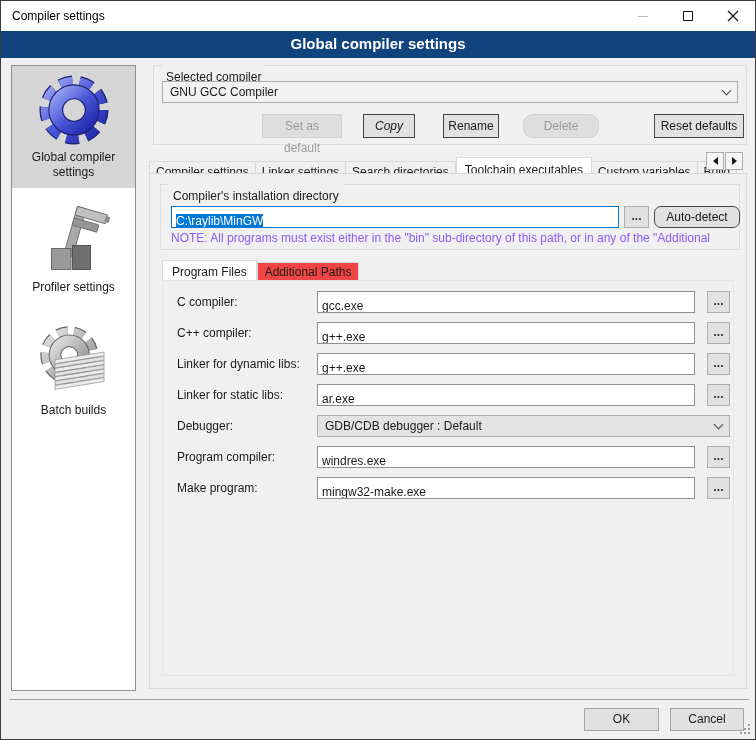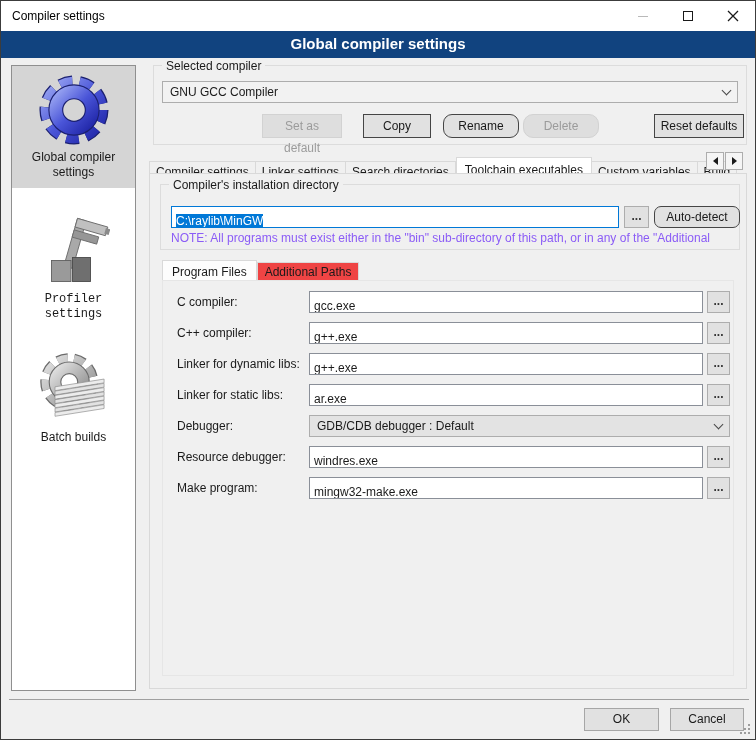--- a/index.html
+++ b/index.html
@@ -21,38 +21,38 @@
   
   .banner{position:absolute;left:0;top:30px;right:0;height:27px;background:#11437f;
     color:#fff;font-weight:bold;font-size:15px;text-align:center;line-height:26px;}
   
   .sidebar{position:absolute;left:10px;top:64px;width:125px;height:626px;background:#fff;
     border:1px solid #8f8f8f;overflow:hidden;}
   .sb-item{width:100%;text-align:center;padding:6px 2px 8px 2px;}
   .sb-item.selected{background:#d5d5d5;}
   .sb-item .sb-label{display:block;margin-top:2px;line-height:15px;}
   .sb-item svg{display:block;margin:0 auto;}
-  .sb-item.item2{padding-top:28px;font-family:Liberation Mono, monospace;}
+  .sb-item.item2{padding-top:16px;}
   .sb-item.item3{padding-top:22px;}
   
   .grp{position:absolute;border:1px solid #dcdcdc;}
-  .legend{position:absolute;top:-8px;left:8px;background:#f0f0f0;padding:1px 4px;line-height:14px;white-space:nowrap;}
+  .legend{position:absolute;top:-8px;left:8px;background:#f0f0f0;padding:12px 4px;line-height:14px;white-space:nowrap;}
   .grp-compiler{left:152px;top:64px;width:594px;height:80px;}
   .combo{display:flex;align-items:center;border:1px solid #adadad;background:#f2f2f2;height:22px;padding:0 7px;}
   .combo .val{flex:1;white-space:nowrap;overflow:hidden;}
   .chev{width:7px;height:7px;border-right:1px solid #474747;border-bottom:1px solid #474747;
     transform:rotate(45deg);margin-top:-4px;flex:none;}
   .compiler-combo{position:absolute;left:8px;top:15px;right:8px;}
   .btn{background:#e1e1e1;border:1px solid #454545;text-align:center;font-size:12px;
     display:inline-block;line-height:21px;height:23px;padding:0 4px;}
   .btn.disabled{border-color:#d2d2d2;background:#dedede;color:#9b9b9b;}
   .btnrow-btn{position:absolute;top:48px;height:24px;line-height:22px;}
   .b-setdef{left:108px;width:80px;}
-  .b-copy{left:209px;width:68px;}
-  .b-rename{left:289px;width:76px;border-radius:9px;}
+  .b-copy{left:209px;width:52px;font-style:italic;}
+  .b-rename{left:289px;width:56px;}
   .b-delete{left:369px;width:76px;border-radius:10px;}
   .b-reset{left:500px;width:90px;}
   
   .tabstrip{position:absolute;left:148px;top:148px;width:598px;height:25px;overflow:hidden;white-space:nowrap;}
   .tab{display:inline-block;vertical-align:bottom;height:21px;line-height:20px;margin-top:4px;
     padding:0 6px;border:1px solid #d9d9d9;border-left:none;background:#f0f0f0;white-space:nowrap;}
   .tab.first{border-left:1px solid #d9d9d9;}
   .tab.active{height:25px;line-height:24px;margin-top:8px;background:#fff;border:1px solid #d9d9d9;border-bottom:none;padding:0 8px;}
   .tab-arrows{position:absolute;right:4px;top:3px;display:flex;}
   .tab-arrow{width:18px;height:18px;background:#f5f5f5;border:1px solid #adadad;display:flex;align-items:center;justify-content:center;margin-left:1px;}
@@ -69,21 +69,21 @@
   .browse-dir{left:463px;top:21px;}
   .autodetect{position:absolute;left:493px;top:21px;width:86px;height:22px;line-height:20px;border-color:#454545;border-radius:7px;}
   .note{position:absolute;left:10px;top:46px;width:567px;color:#8b5cf6;white-space:nowrap;overflow:hidden;}
   
   .inner-tabs{position:absolute;left:12px;top:84px;height:23px;white-space:nowrap;}
   .itab{display:inline-block;height:19px;line-height:18px;margin-top:4px;padding:0 7px;
     border:1px solid #d9d9d9;background:#ef4444;}
   .itab.active{height:23px;line-height:22px;margin-top:0;background:#fdfdfd;border-bottom:none;padding:0 9px;}
   .panel2{position:absolute;left:12px;top:106px;width:572px;height:396px;border:1px solid #e6e6e6;background:#f0f0f0;
     padding:10px 3px 0 14px;}
-  .frow{display:flex;align-items:center;margin-bottom:9px;}
+  .frow{display:flex;align-items:center;margin-bottom:9px;gap:8px;}
   .frow .flabel{width:132px;flex:none;}
   .frow .txt{flex:1;height:22px;}
   .frow .fbrowse{flex:none;width:23px;height:22px;margin-left:4px;background:#e1e1e1;border:1px solid #adadad;
     text-align:center;line-height:18px;font-weight:bold;color:#333;}
   .frow .combo{flex:1;background:#e3e3e3;}
   
   .sep{position:absolute;left:8px;top:698px;width:740px;height:1px;background:#a0a0a0;}
   .footer-btn{position:absolute;top:707px;height:23px;line-height:21px;border-color:#a6a6a6;}
   .ok{left:583px;width:75px;}
   .cancel{left:669px;width:74px;}
@@ -237,21 +237,21 @@
 
       <div class="frow">
         <span class="flabel">Debugger:</span>
         <div class="combo">
           <span class="val">GDB/CDB debugger : Default</span>
           <span class="chev"></span>
         </div>
       </div>
 
       <div class="frow">
-        <span class="flabel">Resource debugger:</span>
+        <span class="flabel">Program compiler:</span>
         <div class="txt"><span>windres.exe</span></div>
         <span class="fbrowse">...</span>
       </div>
 
       <div class="frow">
         <span class="flabel">Make program:</span>
         <div class="txt"><span>mingw32-make.exe</span></div>
         <span class="fbrowse">...</span>
       </div>
 

